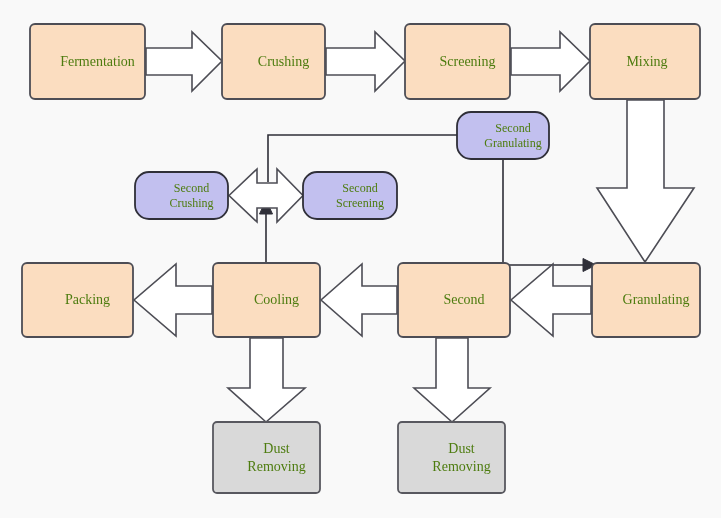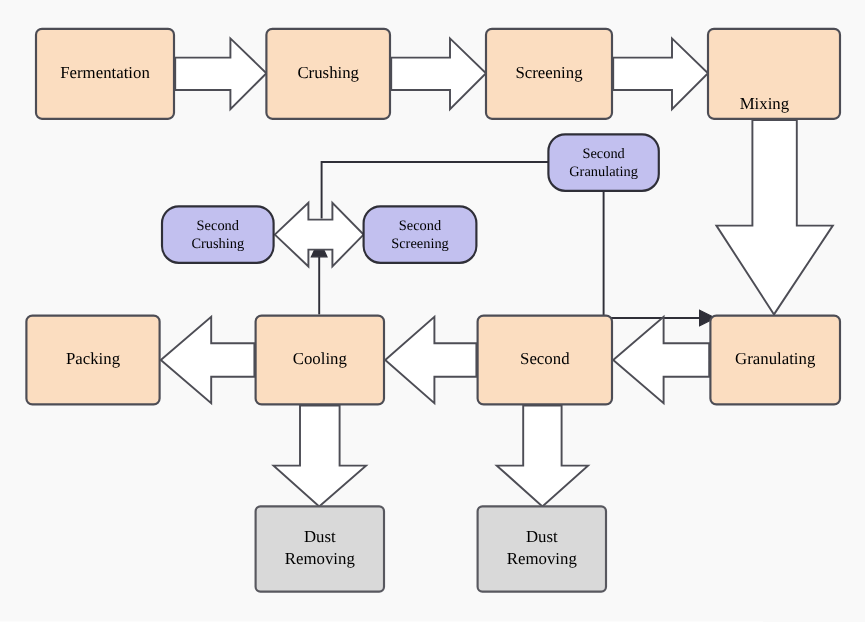--- a/index.html
+++ b/index.html
@@ -21,25 +21,26 @@
     top: 0;
     width: 721px;
     height: 518px;
   }
   .node-label {
     position: absolute;
     display: flex;
     align-items: center;
     justify-content: center;
     text-align: center;
-    color: #000000;
+    color: #4d7c0f;
     font-size: 14px;
     line-height: 1.25;
     pointer-events: none;
     white-space: pre-line;
+    padding-left: 10px;
   }
 </style>
 </head>
 <body>
 
 <div id="canvas">
 
   <svg id="flow-svg" viewBox="0 0 721 518" xmlns="http://www.w3.org/2000/svg">
 
     <g>
@@ -85,21 +86,21 @@
       <rect x="592" y="263" width="108" height="74" rx="5" ry="5" fill="#fbddc0" stroke="#4d4d55" stroke-width="1.8"></rect>
 
       <rect x="213" y="422" width="107" height="71" rx="4" ry="4" fill="#d9d9d9" stroke="#58585f" stroke-width="1.8"></rect>
       <rect x="398" y="422" width="107" height="71" rx="4" ry="4" fill="#d9d9d9" stroke="#58585f" stroke-width="1.8"></rect>
     </g>
   </svg>
 
   <div class="node-label" style="left:30px;  top:24px;  width:115px; height:75px;">Fermentation</div>
   <div class="node-label" style="left:222px; top:24px;  width:103px; height:75px;">Crushing</div>
   <div class="node-label" style="left:405px; top:24px;  width:105px; height:75px;">Screening</div>
-  <div class="node-label" style="left:590px; top:24px;  width:94px; height:75px;margin-top:26px;">Mixing</div>
+  <div class="node-label" style="left:590px; top:24px;  width:94px; height:75px;">Mixing</div>
   <div class="node-label" style="left:457px; top:112px; width:92px;  height:47px; font-size:12px;">Second
 Granulating</div>
   <div class="node-label" style="left:135px; top:172px; width:93px;  height:47px; font-size:12px;">Second
 Crushing</div>
   <div class="node-label" style="left:303px; top:172px; width:94px;  height:47px; font-size:12px;">Second
 Screening</div>
   <div class="node-label" style="left:22px;  top:263px; width:111px; height:74px;">Packing</div>
   <div class="node-label" style="left:213px; top:263px; width:107px; height:74px;">Cooling</div>
   <div class="node-label" style="left:398px; top:263px; width:112px; height:74px;">Second</div>
   <div class="node-label" style="left:592px; top:263px; width:108px; height:74px;">Granulating</div>

